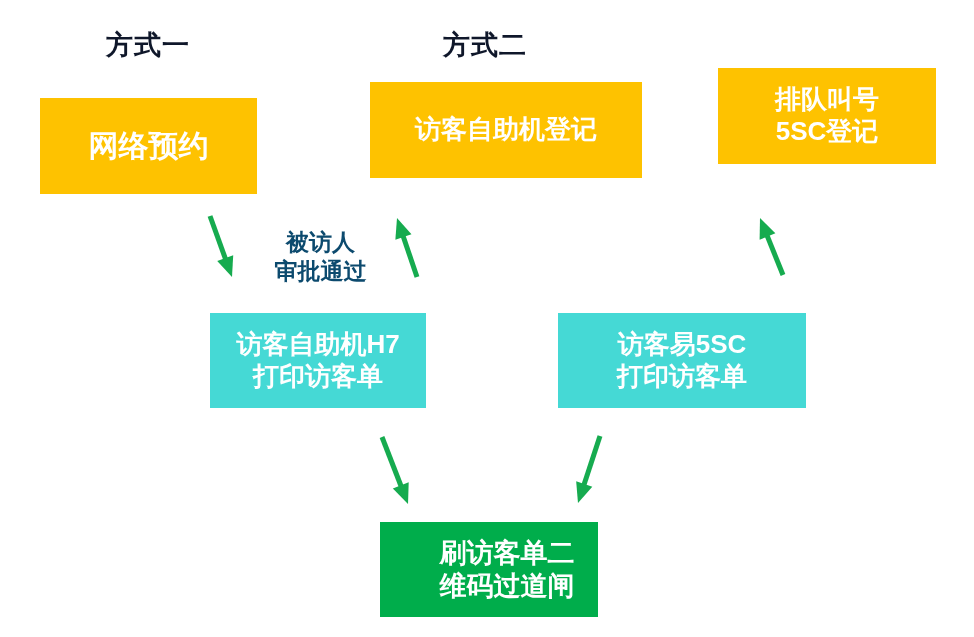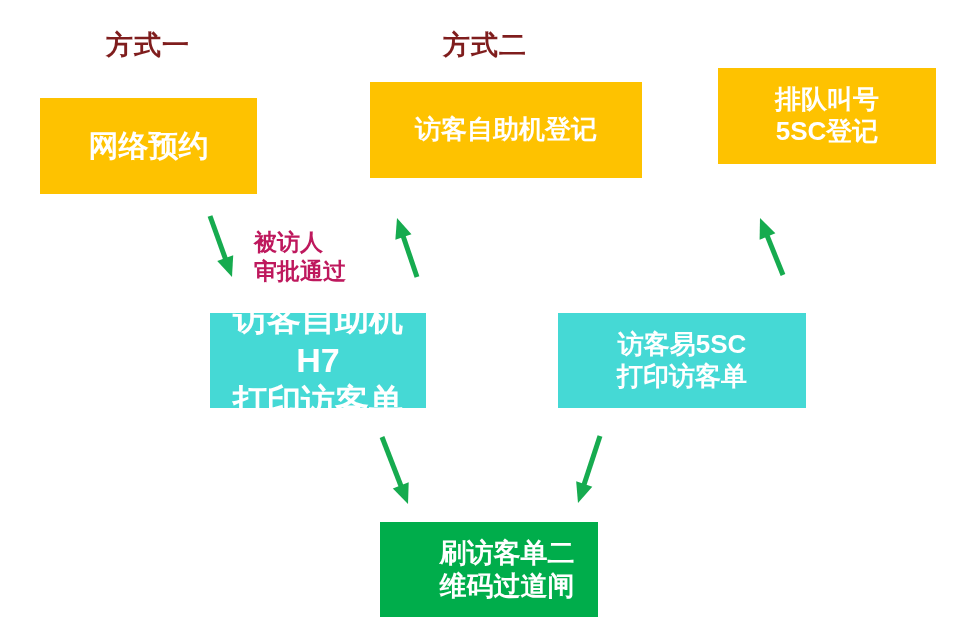--- a/index.html
+++ b/index.html
@@ -14,21 +14,21 @@
     position: relative;
     width: 974px;
     height: 637px;
     background: #ffffff;
     overflow: hidden;
   }
   .col-title {
     position: absolute;
     font-weight: bold;
     font-size: 27px;
-    color: #7f1d1d;
+    color: #0f172a;
     letter-spacing: 1px;
     text-align: center;
     white-space: nowrap;
     line-height: 1;
   }
   .node {
     position: absolute;
     display: flex;
     align-items: center;
     justify-content: center;
@@ -41,22 +41,22 @@
     padding: 2px 4px;
   }
   .node.orange { background: #fec200; }
   .node.cyan   { background: #45d9d5; }
   .node.green  { background: #00ad4b; padding-left: 40px; }
 
   .edge-label {
     position: absolute;
     font-weight: bold;
     font-size: 23px;
-    color: #be185d;
-    text-align: left;
+    color: #0c4a6e;
+    text-align: center;
     line-height: 1.28;
     white-space: nowrap;
   }
   .arrow {
     position: absolute;
     pointer-events: none;
   }
   .node-text {
     white-space: pre-line;
     display: block;
@@ -74,21 +74,21 @@
     <span class="node-text">网络预约</span>
   </div>
   <div class="node orange" style="left: 370px; top: 82px; width: 272px; height: 96px; background: rgb(254, 194, 0); font-size: 26px;">
     <span class="node-text">访客自助机登记</span>
   </div>
   <div class="node orange" style="left: 718px; top: 68px; width: 218px; height: 96px; background: rgb(254, 194, 0); font-size: 26px;">
     <span class="node-text">排队叫号
 5SC登记</span>
   </div>
 
-  <div class="node cyan" style="left: 210px; top: 313px; width: 216px; height: 95px; background: rgb(69, 217, 213); font-size: 34px;">
+  <div class="node cyan" style="left: 210px; top: 313px; width: 216px; height: 95px; background: rgb(69, 217, 213); font-size: 26px;">
     <span class="node-text">访客自助机H7
 打印访客单</span>
   </div>
   <div class="node cyan" style="left: 558px; top: 313px; width: 248px; height: 95px; background: rgb(69, 217, 213); font-size: 26px;">
     <span class="node-text">访客易5SC
 打印访客单</span>
   </div>
 
   <div class="node green" style="left: 380px; top: 522px; width: 218px; height: 95px; background: rgb(0, 173, 75); font-size: 27px;">
     <span class="node-text">刷访客单二

